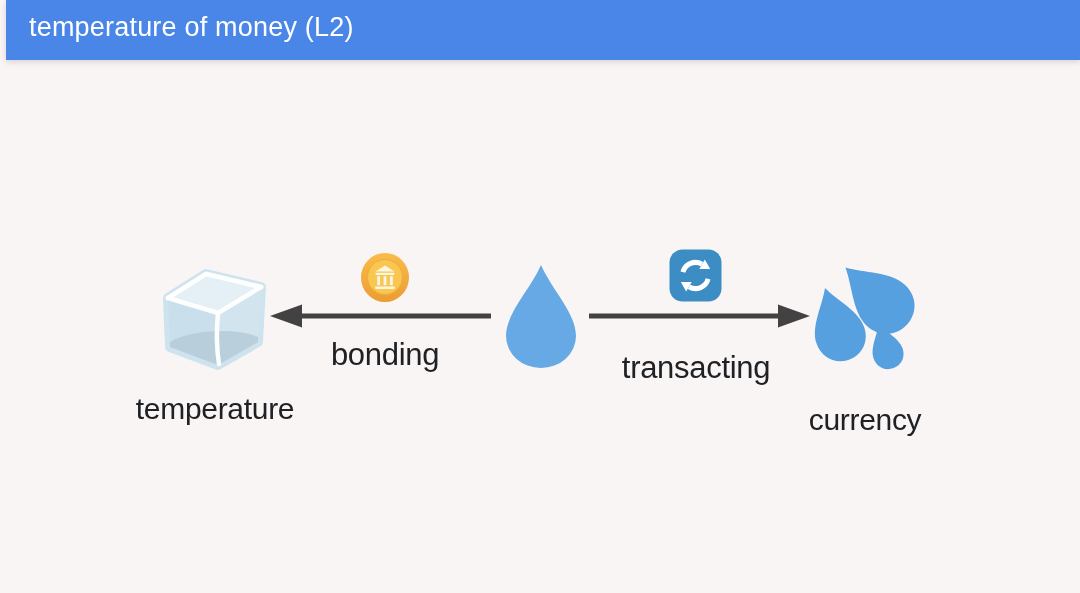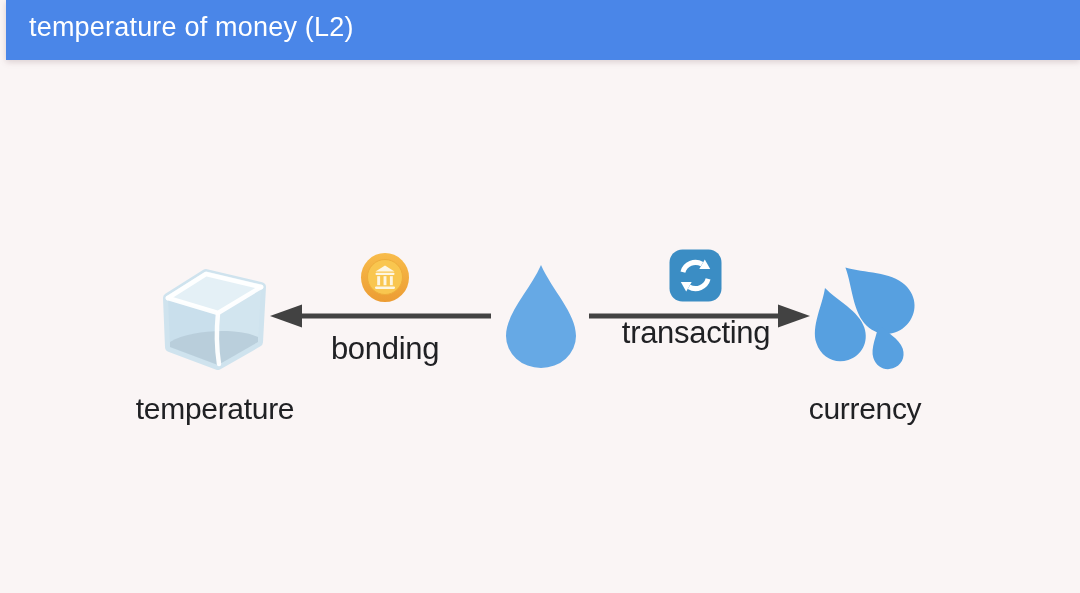--- a/index.html
+++ b/index.html
@@ -24,21 +24,21 @@
     color:var(--header-text);font-size:27px;line-height:36px;letter-spacing:.2px;
     white-space:nowrap;
   }
 
   .abs{position:absolute;}
   .node-label,.edge-label{
     position:absolute;transform:translateX(-50%);
     color:var(--label-text);white-space:nowrap;letter-spacing:-.3px;
   }
   .node-label{font-size:30px;line-height:36px;}
-  .edge-label{font-size:31px;line-height:38px;}
+  .edge-label{font-size:31px;line-height:38px;margin-top:6px;}
 
   .arrow-line{stroke:var(--arrow-gray);stroke-width:5;}
   .arrow-head{fill:var(--arrow-gray);}
   .droplet-fill{fill:var(--droplet-blue);}
   .splash-fill{fill:var(--splash-blue);}
 </style>
 </head>
 <body>
 
 <div class="stage">
@@ -94,23 +94,23 @@
     <polygon points="41.2,20 30.3,20 35.8,10.4" fill="#ffffff"></polygon>
     <path d="M39.1,29.9 A13,13 0 0 1 20,37.8" fill="none" stroke="#ffffff" stroke-width="5"></path>
     <polygon points="11.8,33.1 22.7,33 17.2,42.6" fill="#ffffff"></polygon>
   </svg>
 
   <svg class="abs" style="left:588px;top:301px" width="225" height="30" viewBox="0 0 225 30" aria-hidden="true">
     <path class="arrow-line" d="M1,15 L191,15"></path>
     <polygon class="arrow-head" points="222,15 190,3.5 190,26.5"></polygon>
   </svg>
 
-  <div class="edge-label" style="left:696px;top:314px">transacting</div>
+  <div class="edge-label" style="left:696px;top:343px">transacting</div>
 
   <svg class="abs" style="left:806px;top:258px" width="118" height="114" viewBox="0 0 118 114" aria-hidden="true">
     <path class="splash-fill" transform="translate(71,39) rotate(-47) scale(0.80)" d="M0,-54 C11,-32 35,-9 35,15 C35,37 19,51 0,51 C-19,51 -35,37 -35,15 C-35,-9 -11,-32 0,-54 Z"></path>
     <path class="splash-fill" transform="translate(31,67) rotate(-18) scale(0.72)" d="M0,-54 C11,-32 35,-9 35,15 C35,37 19,51 0,51 C-19,51 -35,37 -35,15 C-35,-9 -11,-32 0,-54 Z"></path>
     <path class="splash-fill" transform="translate(80,89) rotate(-18) scale(0.44)" d="M0,-54 C11,-32 35,-9 35,15 C35,37 19,51 0,51 C-19,51 -35,37 -35,15 C-35,-9 -11,-32 0,-54 Z"></path>
   </svg>
 
-  <div class="node-label" style="left:865px;top:391px">currency</div>
+  <div class="node-label" style="left:865px;top:402px">currency</div>
 
 </div>
 
 </body></html>

